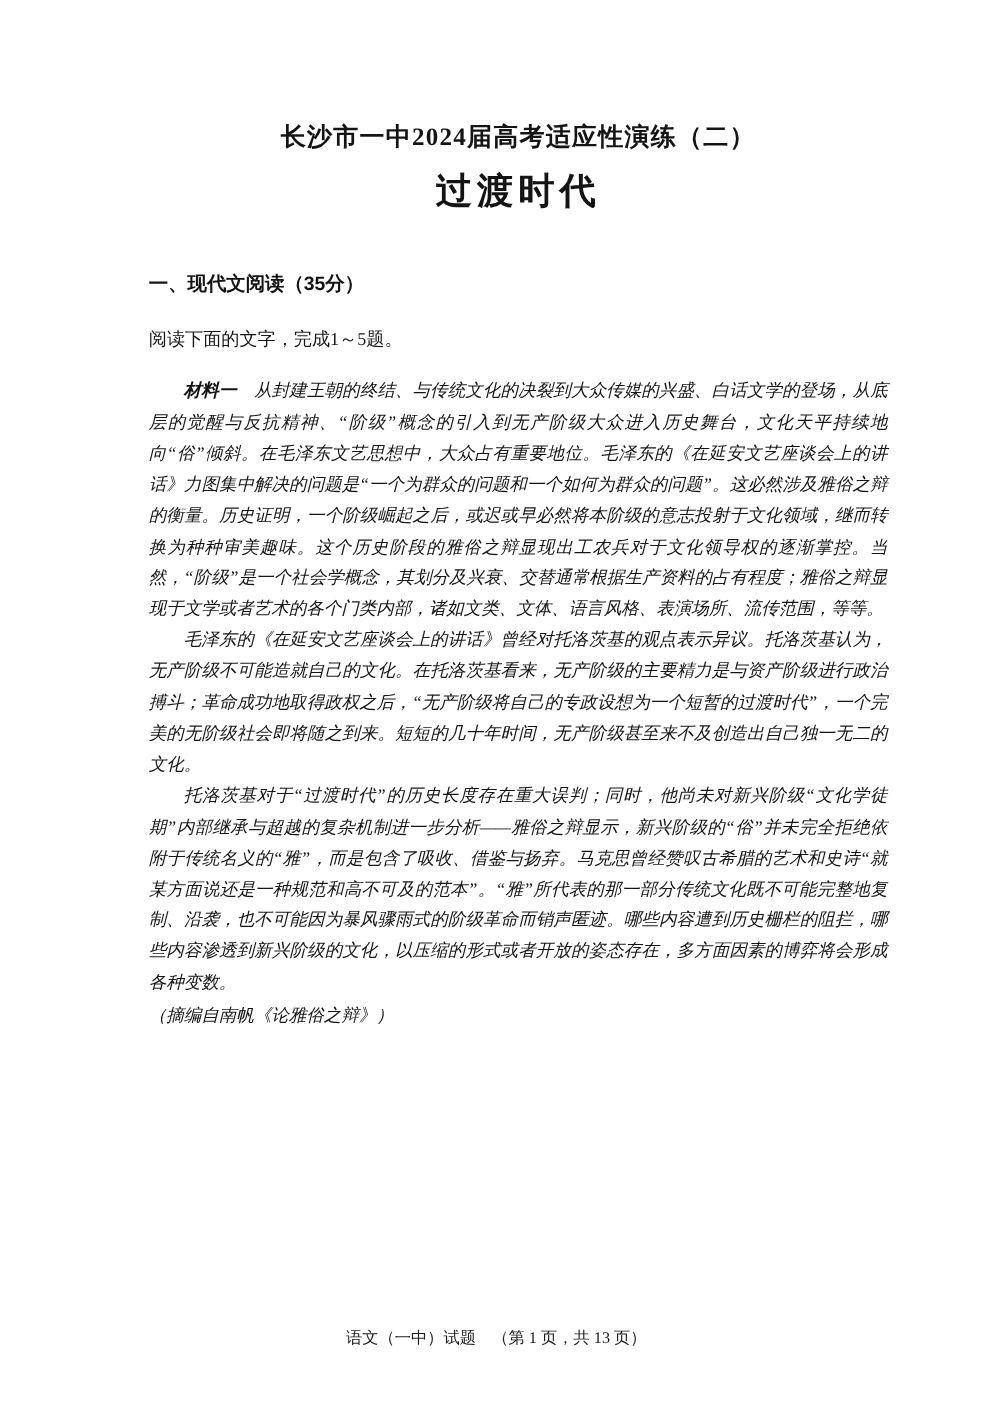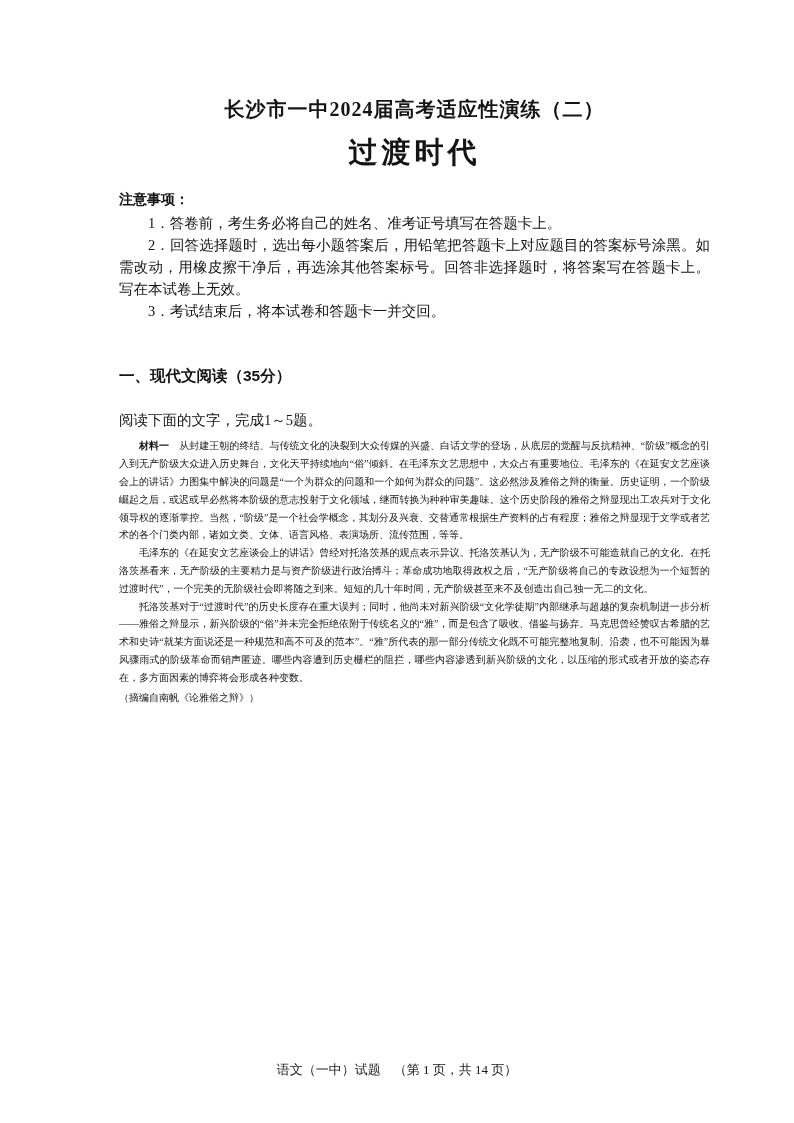--- a/index.html
+++ b/index.html
@@ -55,23 +55,24 @@
     margin-top: 9px;
     font-family: "Liberation Sans", "DejaVu Sans", sans-serif;
     font-size: 15px;
     font-weight: 700;
   }
   .intro {
     margin-top: 24px;
     font-size: 14.5px;
   }
   .material {
-    margin-top: 7px;
-    font-size: 10px;
+    margin-top: 21px;
+    font-size: 14px;
     line-height: 1.78;
+    font-style: italic; 
   }
   .material p {
     text-indent: 2em;
     text-align: justify;
   }
   .material .material-label {
     font-weight: 700;
   }
   .attribution {
     text-indent: 0 !important;
@@ -92,36 +93,30 @@
 </head>
 <body>
 
 <div class="page">
 
   <header>
     <h1 class="doc-title">长沙市一中2024届高考适应性演练（二）</h1>
     <h2 class="doc-subtitle">过渡时代</h2>
   </header>
 
-  <section class="notice">
-    <div class="notice-heading">注意事项：</div>
-    <p class="notice-item">1．答卷前，考生务必将自己的姓名、准考证号填写在答题卡上。</p>
-    <p class="notice-item">2．回答选择题时，选出每小题答案后，用铅笔把答题卡上对应题目的答案标号涂黑。如需改动，用橡皮擦干净后，再选涂其他答案标号。回答非选择题时，将答案写在答题卡上。写在本试卷上无效。</p>
-    <p class="notice-item">3．考试结束后，将本试卷和答题卡一并交回。</p>
-  </section>
 
   <section class="content">
     <h3 class="section-heading">一、现代文阅读（35分）</h3>
     <p class="intro">阅读下面的文字，完成1～5题。</p>
 
     <div class="material">
       <p><span class="material-label">材料一　</span><span>从封建王朝的终结、与传统文化的决裂到大众传媒的兴盛、白话文学的登场，从底层的觉醒与反抗精神、“阶级”概念的引入到无产阶级大众进入历史舞台，文化天平持续地向“俗”倾斜。在毛泽东文艺思想中，大众占有重要地位。毛泽东的《在延安文艺座谈会上的讲话》力图集中解决的问题是“一个为群众的问题和一个如何为群众的问题”。这必然涉及雅俗之辩的衡量。历史证明，一个阶级崛起之后，或迟或早必然将本阶级的意志投射于文化领域，继而转换为种种审美趣味。这个历史阶段的雅俗之辩显现出工农兵对于文化领导权的逐渐掌控。当然，“阶级”是一个社会学概念，其划分及兴衰、交替通常根据生产资料的占有程度；雅俗之辩显现于文学或者艺术的各个门类内部，诸如文类、文体、语言风格、表演场所、流传范围，等等。</span></p>
       <p>毛泽东的《在延安文艺座谈会上的讲话》曾经对托洛茨基的观点表示异议。托洛茨基认为，无产阶级不可能造就自己的文化。在托洛茨基看来，无产阶级的主要精力是与资产阶级进行政治搏斗；革命成功地取得政权之后，“无产阶级将自己的专政设想为一个短暂的过渡时代”，一个完美的无阶级社会即将随之到来。短短的几十年时间，无产阶级甚至来不及创造出自己独一无二的文化。</p>
       <p>托洛茨基对于“过渡时代”的历史长度存在重大误判；同时，他尚未对新兴阶级“文化学徒期”内部继承与超越的复杂机制进一步分析——雅俗之辩显示，新兴阶级的“俗”并未完全拒绝依附于传统名义的“雅”，而是包含了吸收、借鉴与扬弃。马克思曾经赞叹古希腊的艺术和史诗“就某方面说还是一种规范和高不可及的范本”。“雅”所代表的那一部分传统文化既不可能完整地复制、沿袭，也不可能因为暴风骤雨式的阶级革命而销声匿迹。哪些内容遭到历史栅栏的阻拦，哪些内容渗透到新兴阶级的文化，以压缩的形式或者开放的姿态存在，多方面因素的博弈将会形成各种变数。</p>
       <p class="attribution">（摘编自南帆《论雅俗之辩》）</p>
     </div>
   </section>
 
   <footer class="page-footer">
-    <span>语文（一中）试题　（第 1 页，共 14 页）</span>
+    <span>语文（一中）试题　（第 1 页，共 13 页）</span>
   </footer>
 
 </div>
 
 </body></html>

